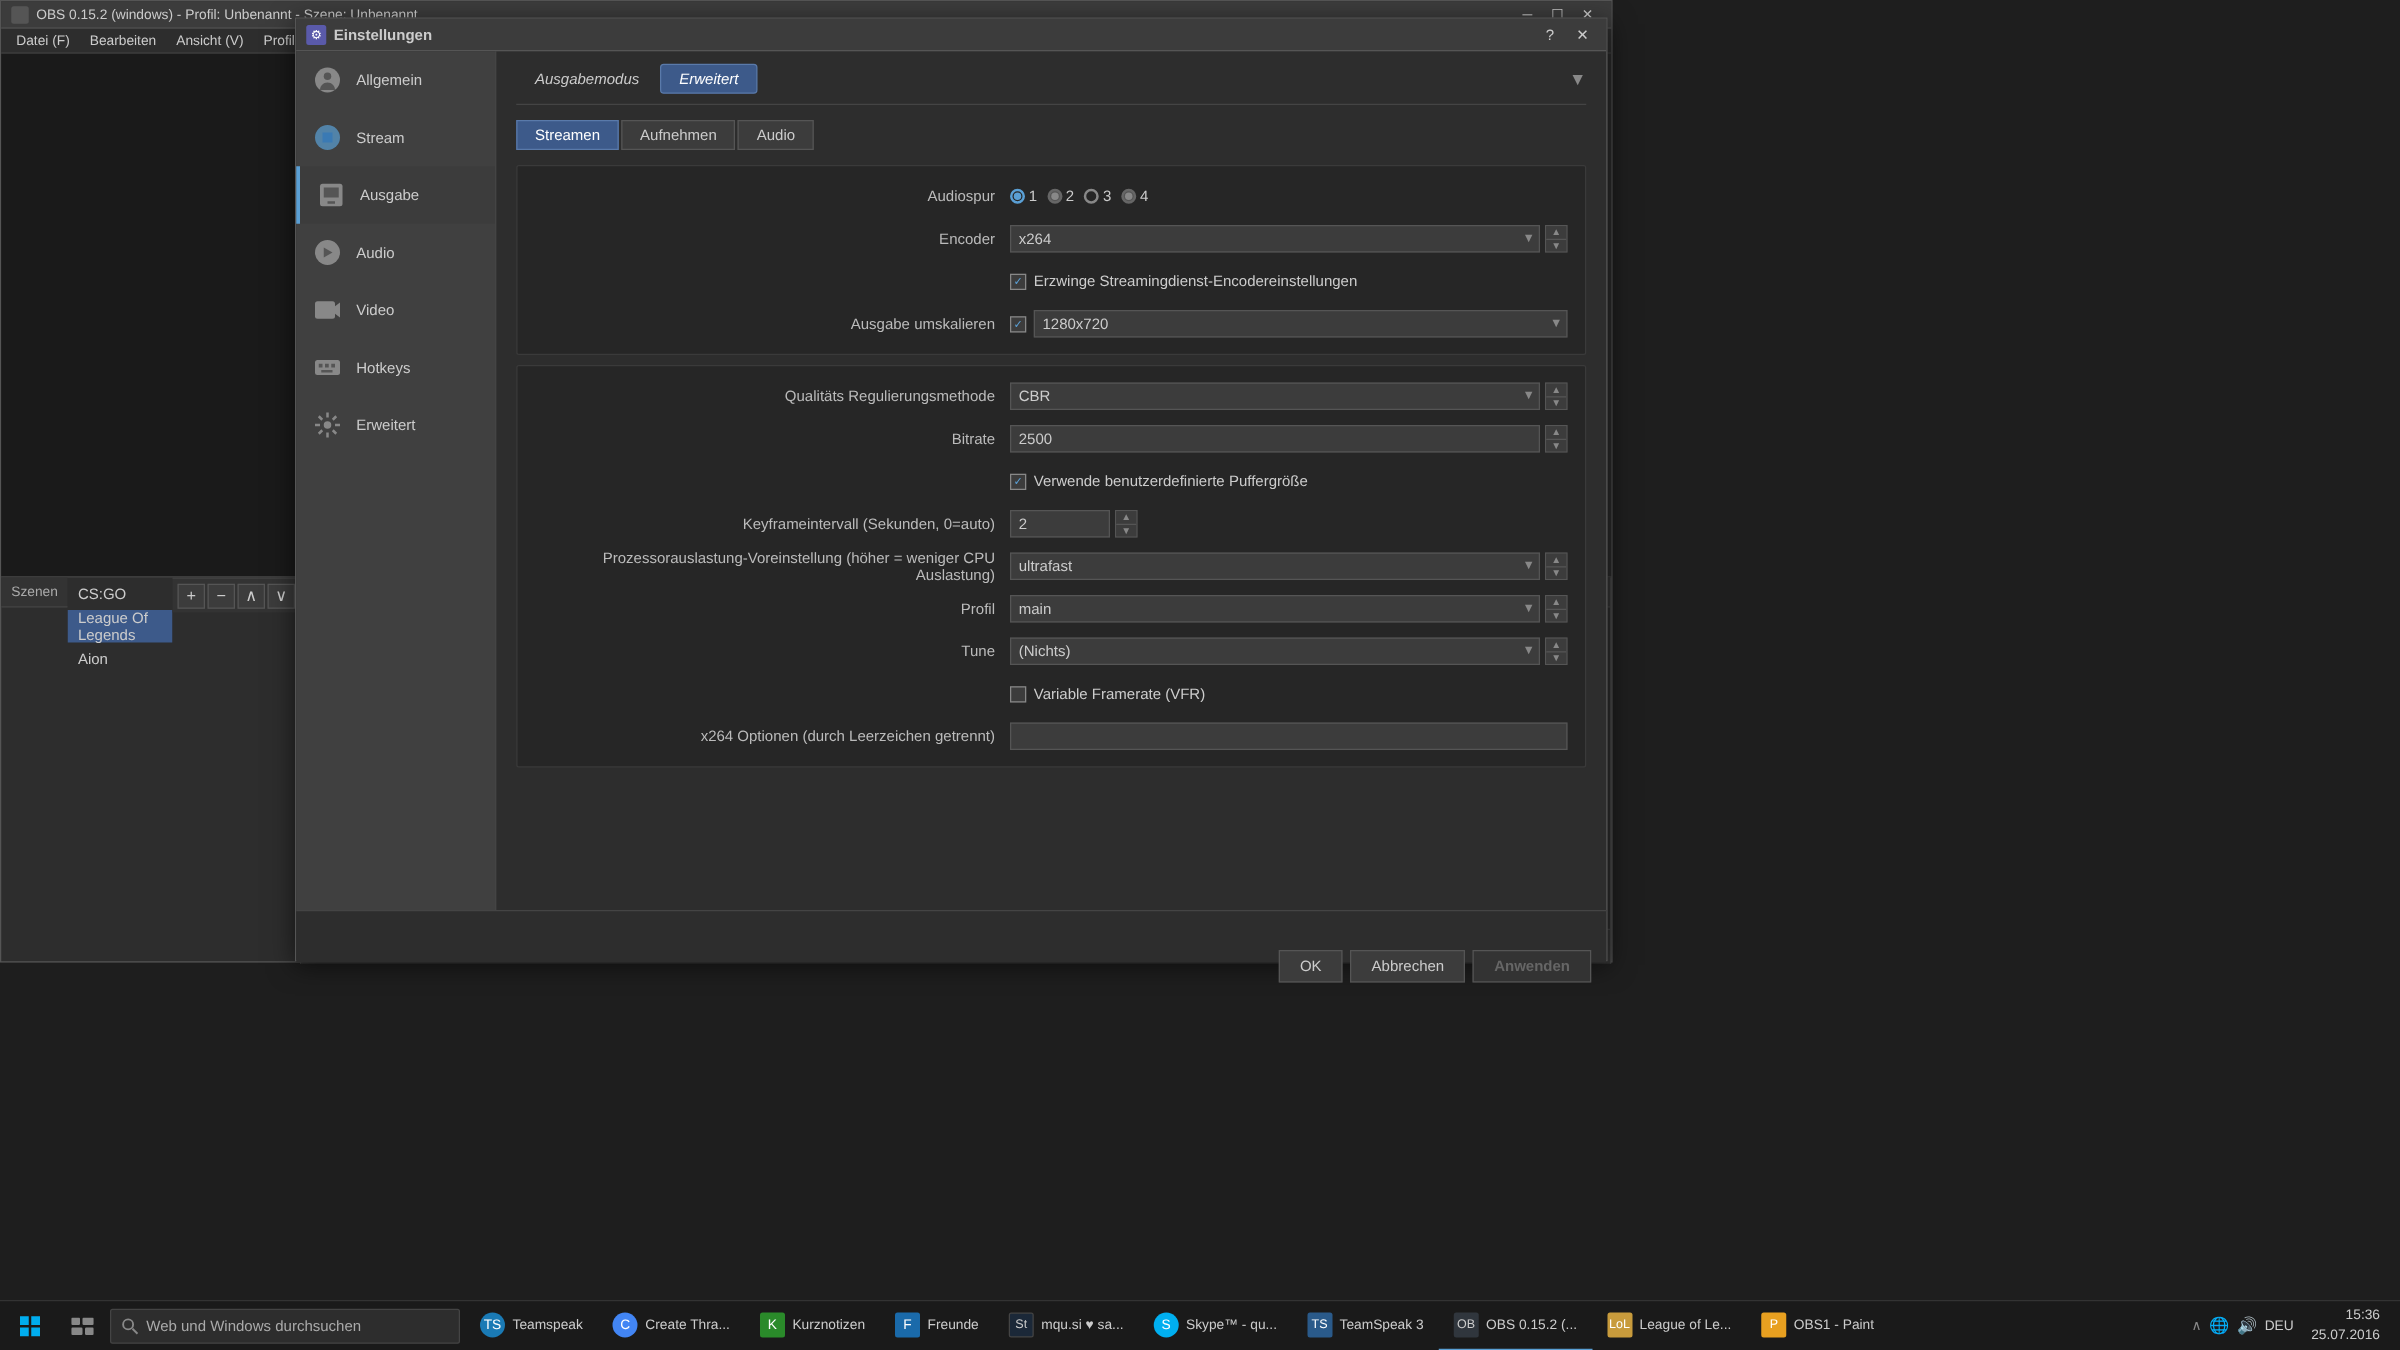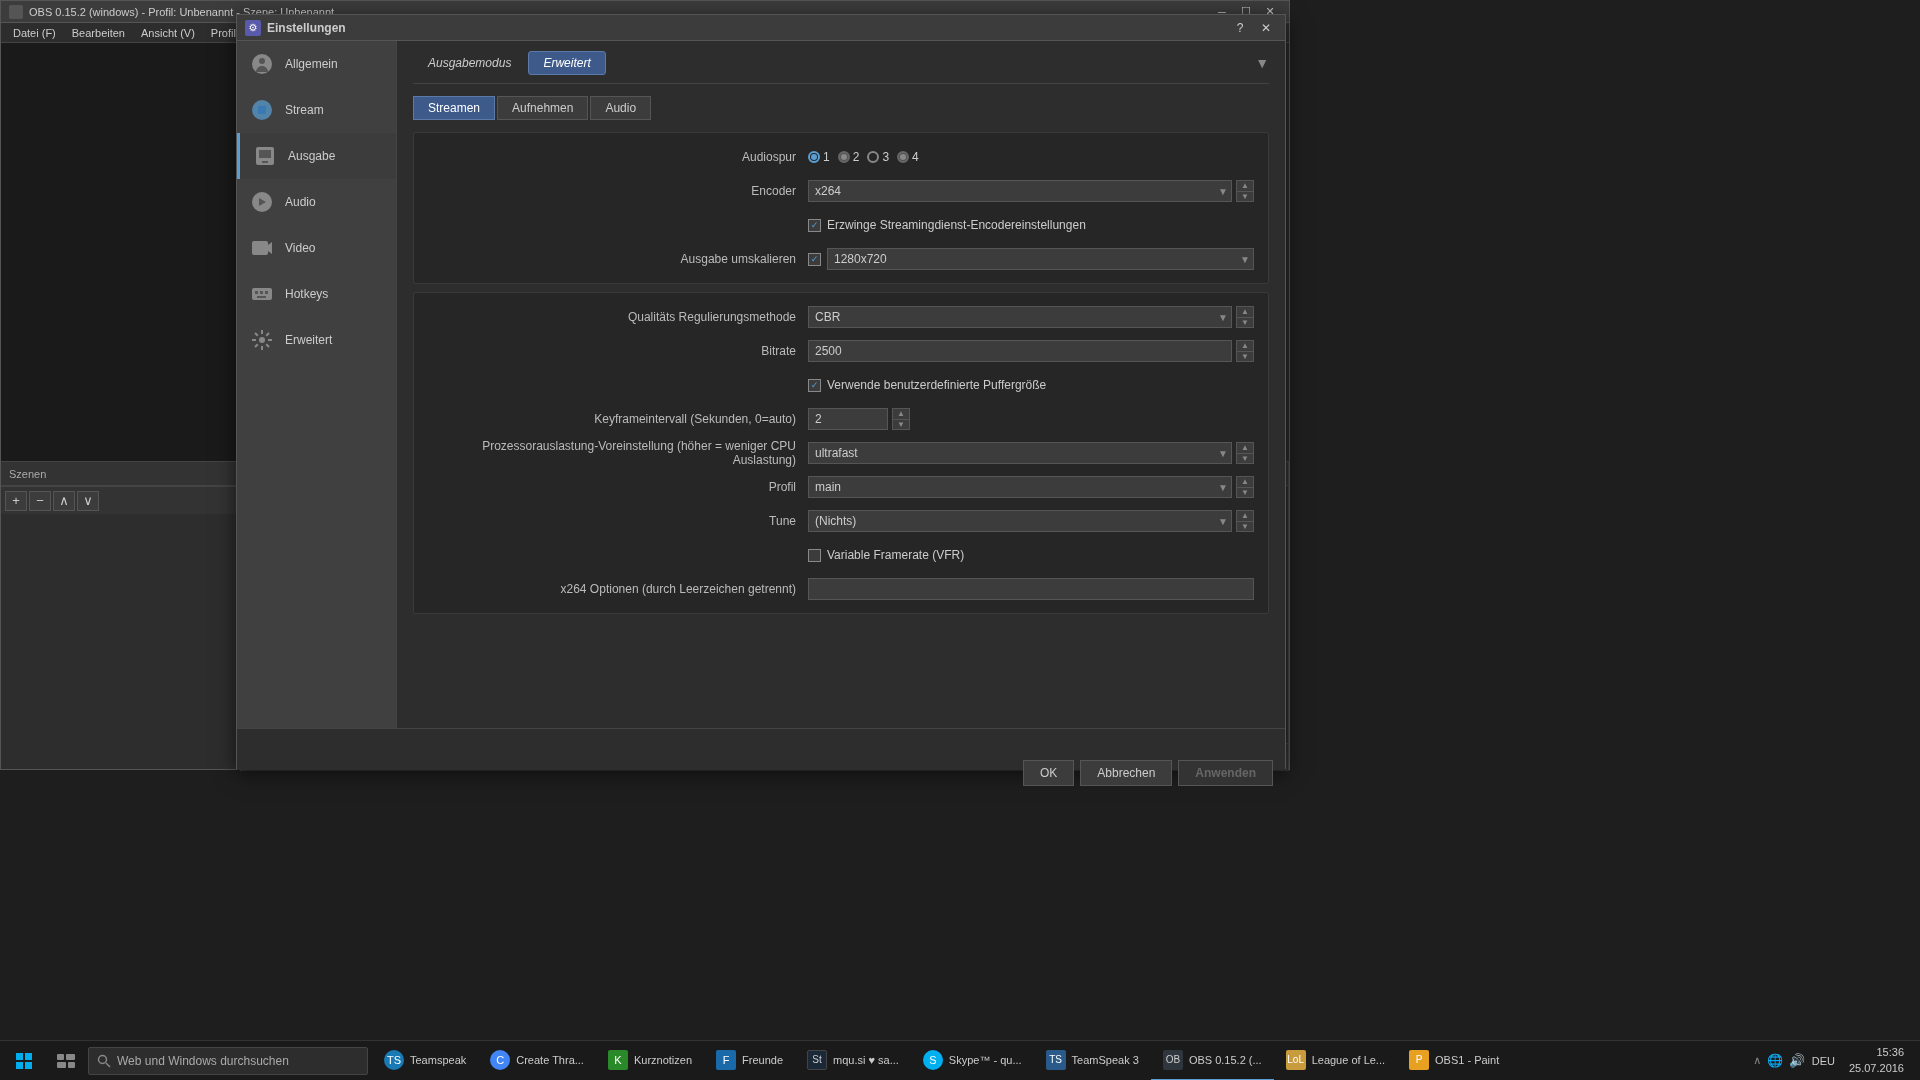--- a/index.html
+++ b/index.html
@@ -171,21 +171,21 @@
     
     .obs-bottom {
       height: 310px;
       display: flex;
       border-top: 1px solid #444;
     }
     .obs-scenes-panel {
       width: 240px;
       border-right: 1px solid #444;
       display: flex;
-      flex-direction: column;
+      flex-direction: row;
     }
     .obs-panel-header {
       height: 24px;
       background: #333;
       display: flex;
       align-items: center;
       padding: 0 8px;
       font-size: 11px;
       color: #aaa;
       border-bottom: 1px solid #444;
@@ -660,20 +660,25 @@
           <span class="obs-cpu-display">CPU: 6.9%</span>
         </div>
       </div>
     </div>
 
     <div class="obs-bottom">
 
       <div class="obs-scenes-panel">
         <div class="obs-panel-header">
           <span>Szenen</span>
+        </div>
+        <div class="obs-panel-list">
+          <div class="obs-panel-item">CS:GO</div>
+          <div class="obs-panel-item active">League Of Legends</div>
+          <div class="obs-panel-item">Aion</div>
         </div>
         <div class="obs-panel-footer">
           <div class="obs-footer-btn">+</div>
           <div class="obs-footer-btn">−</div>
           <div class="obs-footer-btn">∧</div>
           <div class="obs-footer-btn">∨</div>
         </div>
       </div>
 
       <div class="obs-sources-panel">

